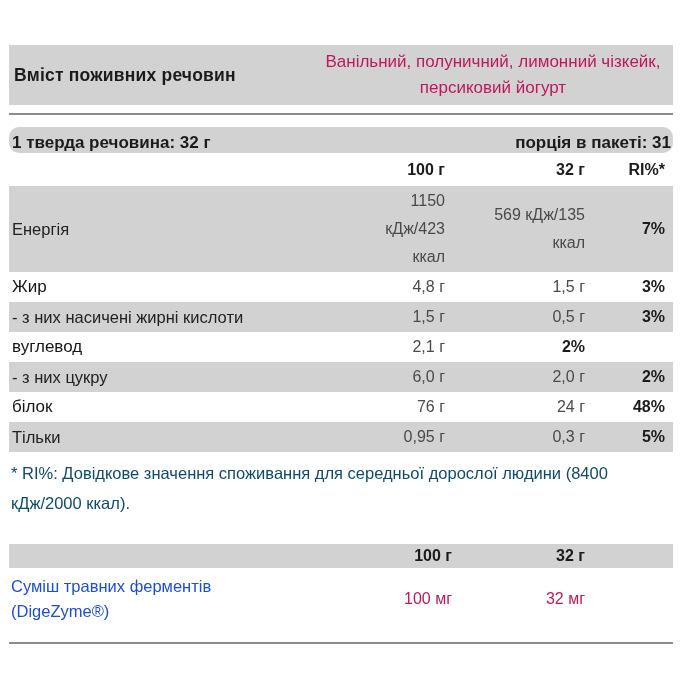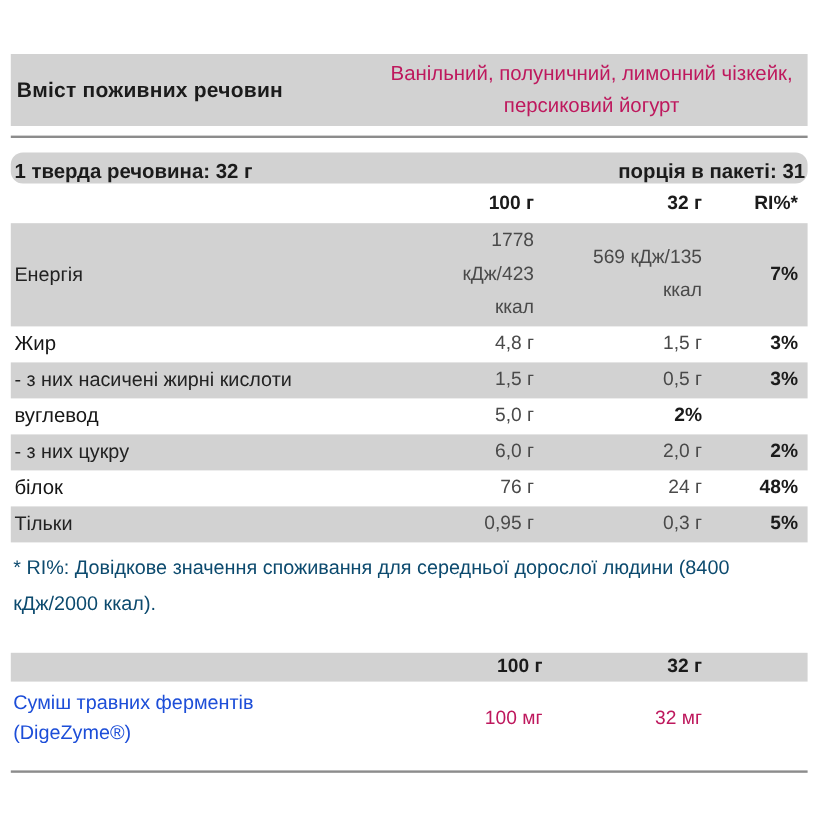--- a/index.html
+++ b/index.html
@@ -136,42 +136,42 @@
   <div class="ntable">
     <div class="ncols-header">
       <div></div>
       <div class="colh">100 г</div>
       <div class="colh">32 г</div>
       <div class="colh">RI%*</div>
     </div>
     <div id="nutrition-rows">
         <div class="nrow shadebg energy">
           <div class="nlabel">Енергія</div>
-          <div class="nval">1778
+          <div class="nval">1150
 кДж/423
 ккал</div>
           <div class="nval">569 кДж/135
 ккал</div>
           <div class="nri">7%</div>
         </div>
         <div class="nrow bold-label">
           <div class="nlabel">Жир</div>
           <div class="nval">4,8 г</div>
           <div class="nval">1,5 г</div>
           <div class="nri">3%</div>
         </div>
         <div class="nrow shadebg">
           <div class="nlabel">- з них насичені жирні кислоти</div>
           <div class="nval">1,5 г</div>
           <div class="nval">0,5 г</div>
           <div class="nri">3%</div>
         </div>
         <div class="nrow bold-label">
           <div class="nlabel">вуглевод</div>
-          <div class="nval">5,0 г</div>
+          <div class="nval">2,1 г</div>
           <div class="nri">2%</div>
         </div>
         <div class="nrow shadebg">
           <div class="nlabel">- з них цукру</div>
           <div class="nval">6,0 г</div>
           <div class="nval">2,0 г</div>
           <div class="nri">2%</div>
         </div>
         <div class="nrow bold-label">
           <div class="nlabel">білок</div>

